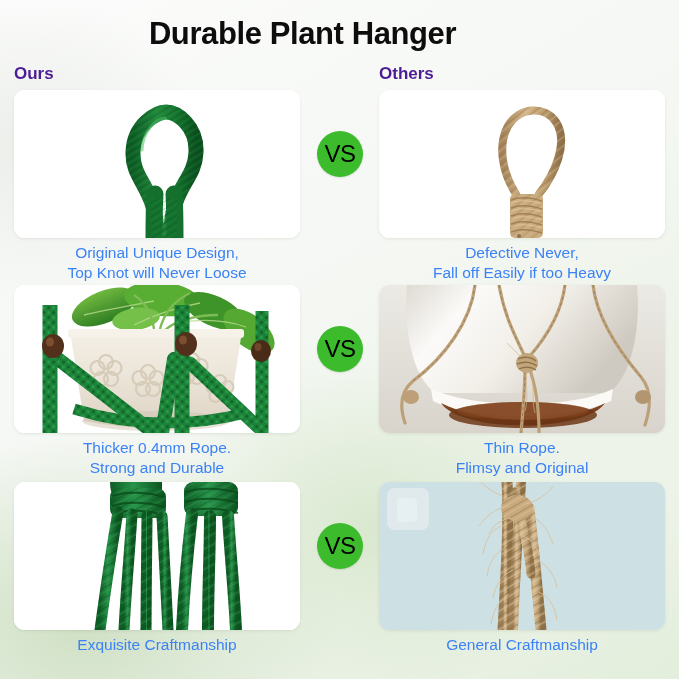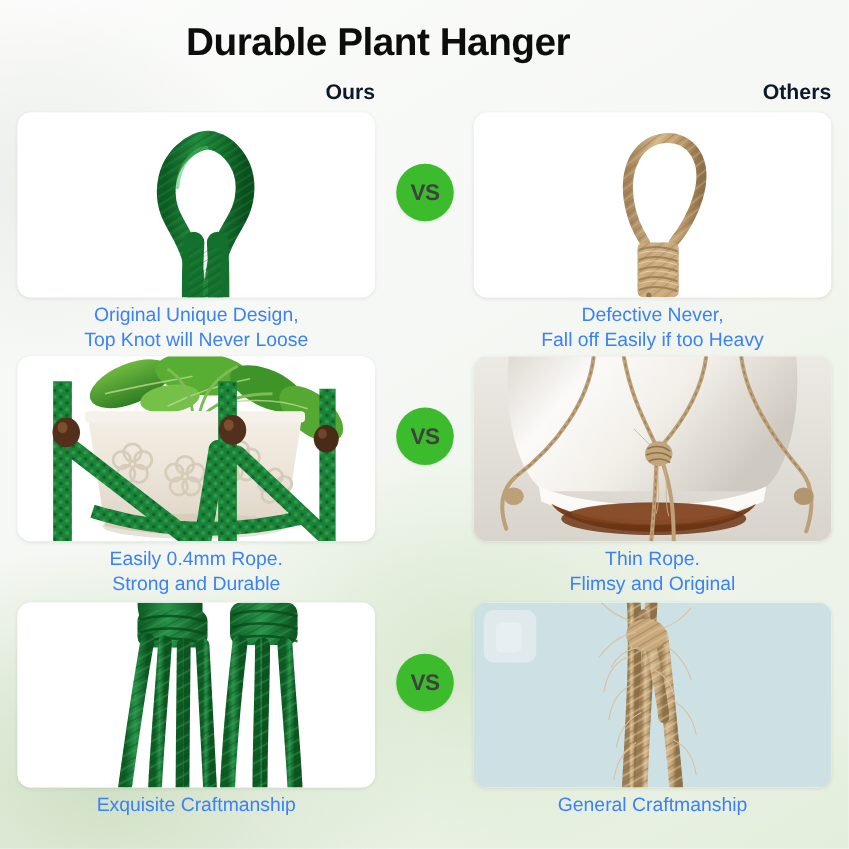--- a/index.html
+++ b/index.html
@@ -40,22 +40,22 @@
     color: #0d0d0d;
     letter-spacing: -0.4px;
   }
 
   
   .col-head {
     position: absolute;
     top: 64px;
     font-size: 17px;
     font-weight: bold;
-    color: #0f172a;
-    text-align: right;
+    color: #4c1d95;
+    text-align: left;
     width: 286px;
   }
   .col-head.ours   { left: 14px; }
   .col-head.others { left: 379px; }
 
   
   .row { position: absolute; left: 0; width: 679px; }
   .row-1 { top: 90px; }
   .row-2 { top: 285px; }
   .row-3 { top: 482px; }
@@ -86,23 +86,23 @@
 
   
   .vs {
     position: absolute;
     left: 317px;
     top: 41px;
     width: 46px;
     height: 46px;
     border-radius: 50%;
     background: #3cbb2c;
-    color: #404040;
-    font-size: 18px;
-    font-weight: bold;
+    color: #000000;
+    font-size: 24px;
+    font-weight: normal;
     display: flex;
     align-items: center;
     justify-content: center;
     letter-spacing: -0.5px;
     box-shadow: 0 1px 2px rgba(0,0,0,0.10);
   }
 
   
   .art { position: absolute; inset: 0; }
 
@@ -381,21 +381,21 @@
           <g stroke="#cdb38c" stroke-width="0.8" opacity="0.85" fill="none">
             <path d="M148 86 C146 98 150 112 146 126"></path>
             <path d="M152 88 C156 100 152 114 156 128"></path>
             <path d="M142 72 C136 66 132 62 128 58"></path>
           </g>
         </svg>
       </div>
     </div>
 
     <div class="caption left">
-      <span class="ln">Easily 0.4mm Rope.</span>
+      <span class="ln">Thicker 0.4mm Rope.</span>
       <span class="ln">Strong and Durable</span>
     </div>
     <div class="caption right">
       <span class="ln">Thin Rope.</span>
       <span class="ln">Flimsy and Original</span>
     </div>
   </div>
 
   <div class="row row-3">
 

